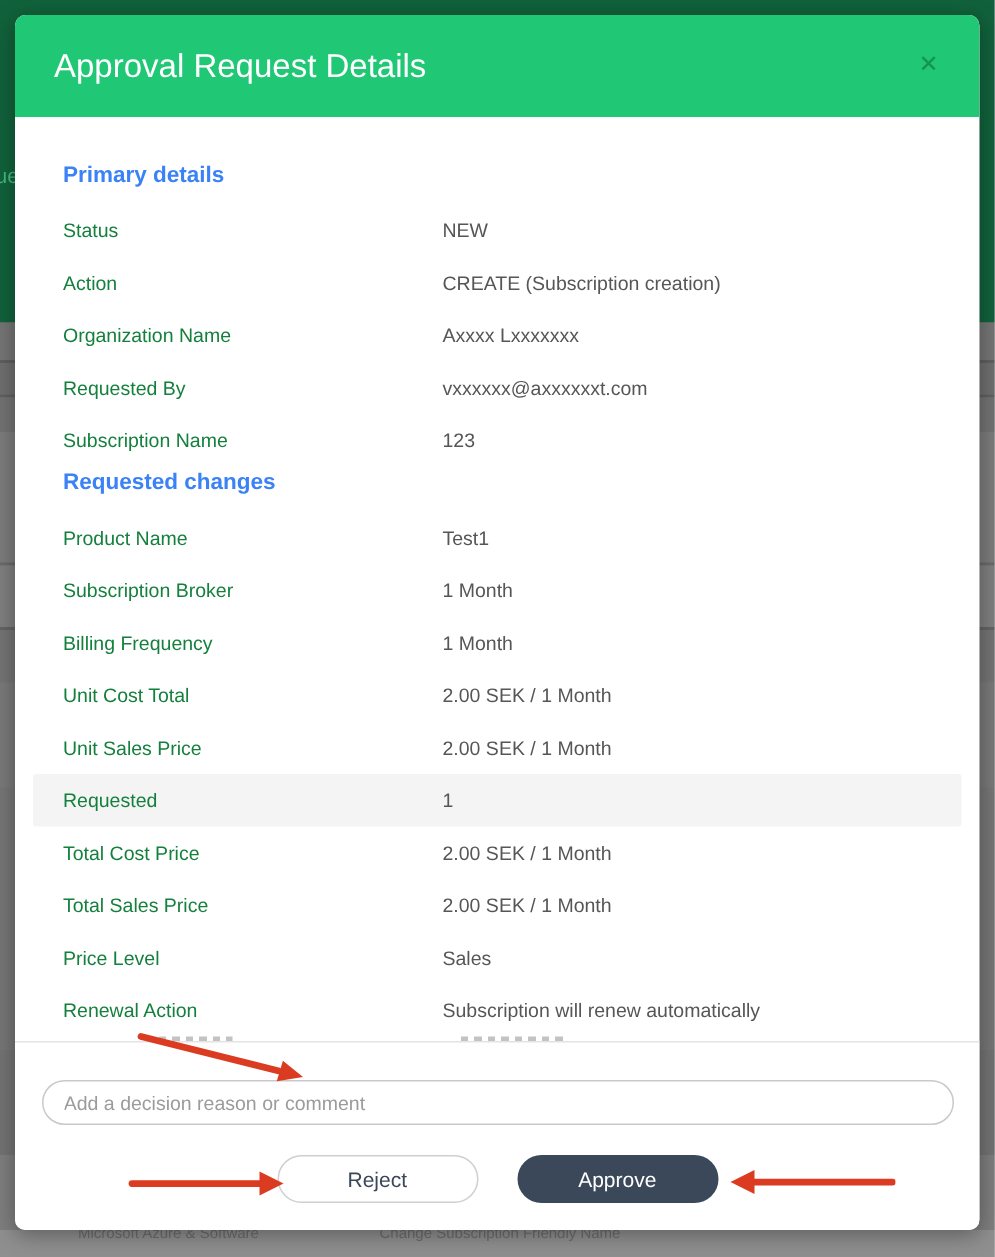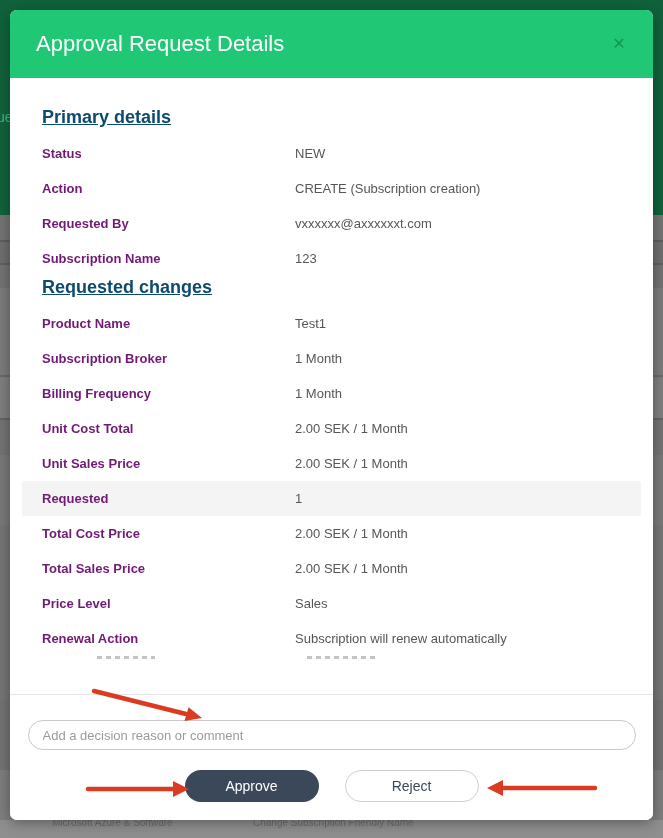--- a/index.html
+++ b/index.html
@@ -23,26 +23,26 @@
     background:#fff; border-radius:7px; overflow:hidden; z-index:10;
     box-shadow:0 3px 14px rgba(0,0,0,.35); }
   .modal-header { position:relative; height:68px; background:var(--header-green,#20c876); }
   .modal-title { position:absolute; left:26px; top:0; line-height:68px;
     font-size:22px; color:#fff; font-weight:400; }
   .close-icon { position:absolute; right:24px; top:24px; width:20px; height:20px;
     font-size:16px; font-weight:bold; color:#14944f; text-align:center; line-height:20px;
     cursor:pointer; }
 
   .modal-body { height:616px; padding:0 12px; overflow:hidden; }
-  .section-heading { font-size:18px; font-weight:bold; color:#0c4a6e;
-    margin:0 0 8px; padding:0 20px; height:22px; line-height:22px;text-decoration:underline; }
+  .section-heading { font-size:15px; font-weight:bold; color:#3b82f6;
+    margin:0 0 8px; padding:0 20px; height:22px; line-height:22px; }
   .modal-body > .section-heading:first-child { margin-top:28px; }
   .detail-row { display:flex; align-items:center; height:35px; padding:0 20px; }
   .detail-row.highlight { background:var(--highlight-gray,#f4f4f4); border-radius:2px; }
-  .row-label { width:253px; flex:none; font-size:13px; color:#701a75;font-weight:bold; }
+  .row-label { width:253px; flex:none; font-size:13px; color:#15803d; }
   .row-value { font-size:13px; color:#565656; }
   .clipped-row { position:relative; height:10px; }
   .clipped-row .smudge { position:absolute; top:0; height:3px; background:
     repeating-linear-gradient(90deg,#c3c3c3 0 5px,transparent 5px 9px); }
   .clipped-row .smudge.l { left:75px; width:58px; }
   .clipped-row .smudge.r { left:285px; width:70px; }
 
   .modal-footer { height:126px; border-top:1px solid #e4e4e4; background:#fff; }
   .comment-input { display:block; margin:25px auto 0; width:608px; height:30px;
     border:1px solid #c9c9c9; border-radius:15px; padding:0 14px; font-size:13px;
@@ -98,20 +98,24 @@
   <div class="section-heading">Primary details</div>
       <div class="detail-row">
         <span class="row-label">Status</span>
         <span class="row-value">NEW</span>
       </div>
       <div class="detail-row">
         <span class="row-label">Action</span>
         <span class="row-value">CREATE (Subscription creation)</span>
       </div>
       <div class="detail-row">
+        <span class="row-label">Organization Name</span>
+        <span class="row-value">Axxxx Lxxxxxxx</span>
+      </div>
+      <div class="detail-row">
         <span class="row-label">Requested By</span>
         <span class="row-value">vxxxxxx@axxxxxxt.com</span>
       </div>
       <div class="detail-row">
         <span class="row-label">Subscription Name</span>
         <span class="row-value">123</span>
       </div>
       <div class="section-heading">Requested changes</div>
       <div class="detail-row">
         <span class="row-label">Product Name</span>
@@ -155,22 +159,22 @@
       </div>
       <div class="clipped-row">
         <span class="smudge l"></span>
         <span class="smudge r"></span>
       </div>
     </div>
 
   <div class="modal-footer">
     <input class="comment-input" type="text" placeholder="Add a decision reason or comment" style="">
     <div class="button-row">
+      <button class="btn btn-reject">Reject</button>
       <button class="btn btn-approve">Approve</button>
-      <button class="btn btn-reject">Reject</button>
     </div>
   </div>
 </div>
 
 <svg class="arrow" style="left:90px;top:686px;" width="115" height="40" viewBox="0 0 115 40">
   <line x1="4" y1="5" x2="96" y2="28"></line>
   <polygon points="112,32 94.5,34.9 98.6,21.2"></polygon>
 </svg>
 <svg class="arrow" style="left:85px;top:778px;" width="105" height="22" viewBox="0 0 105 22">
   <line x1="3" y1="11" x2="88" y2="11"></line>

